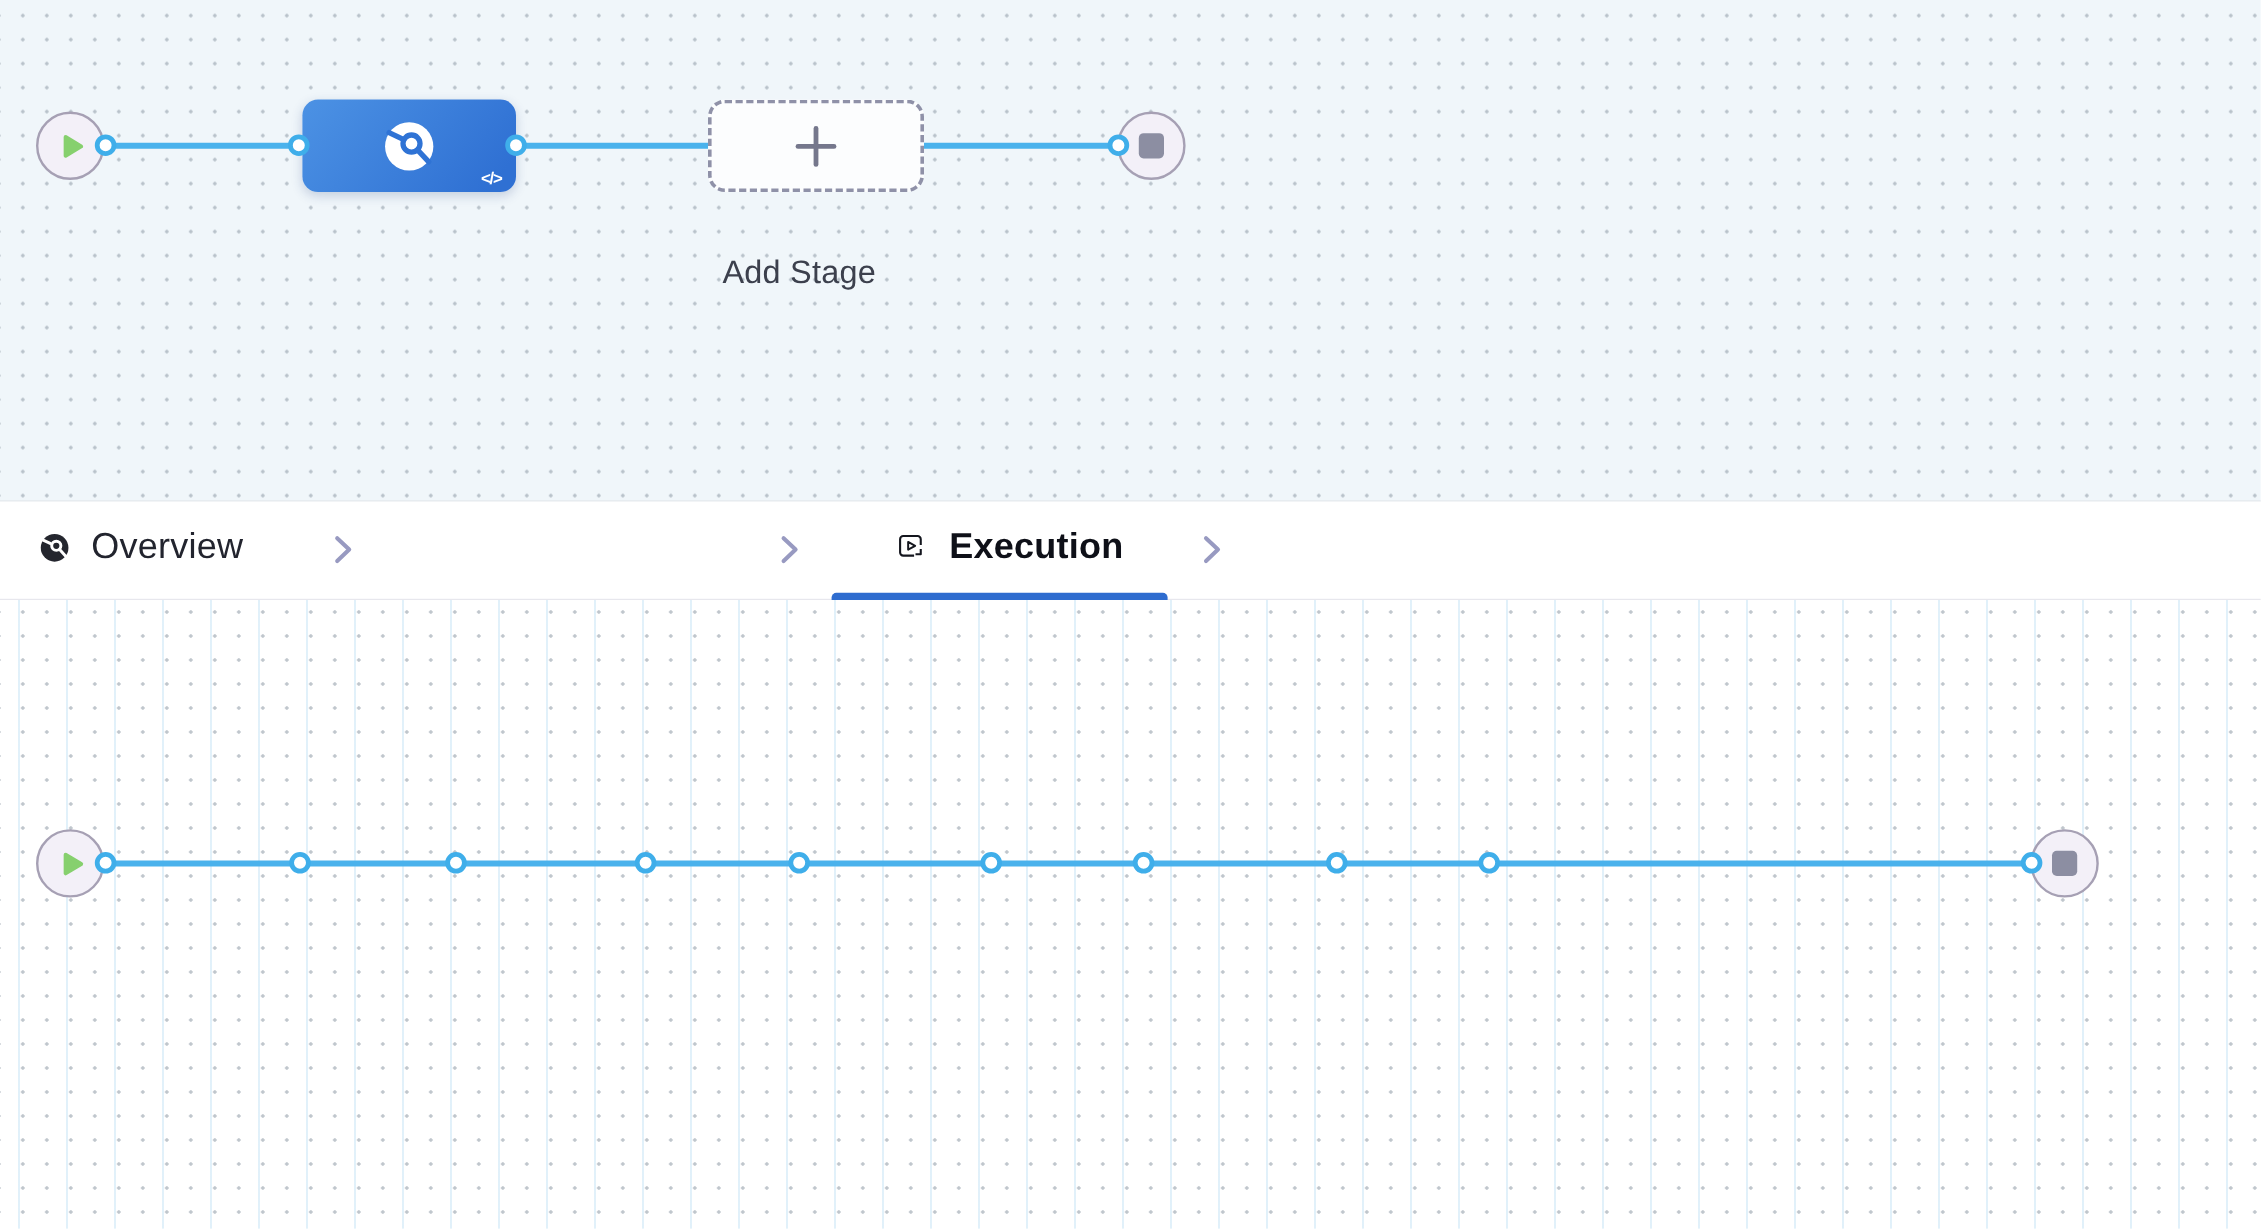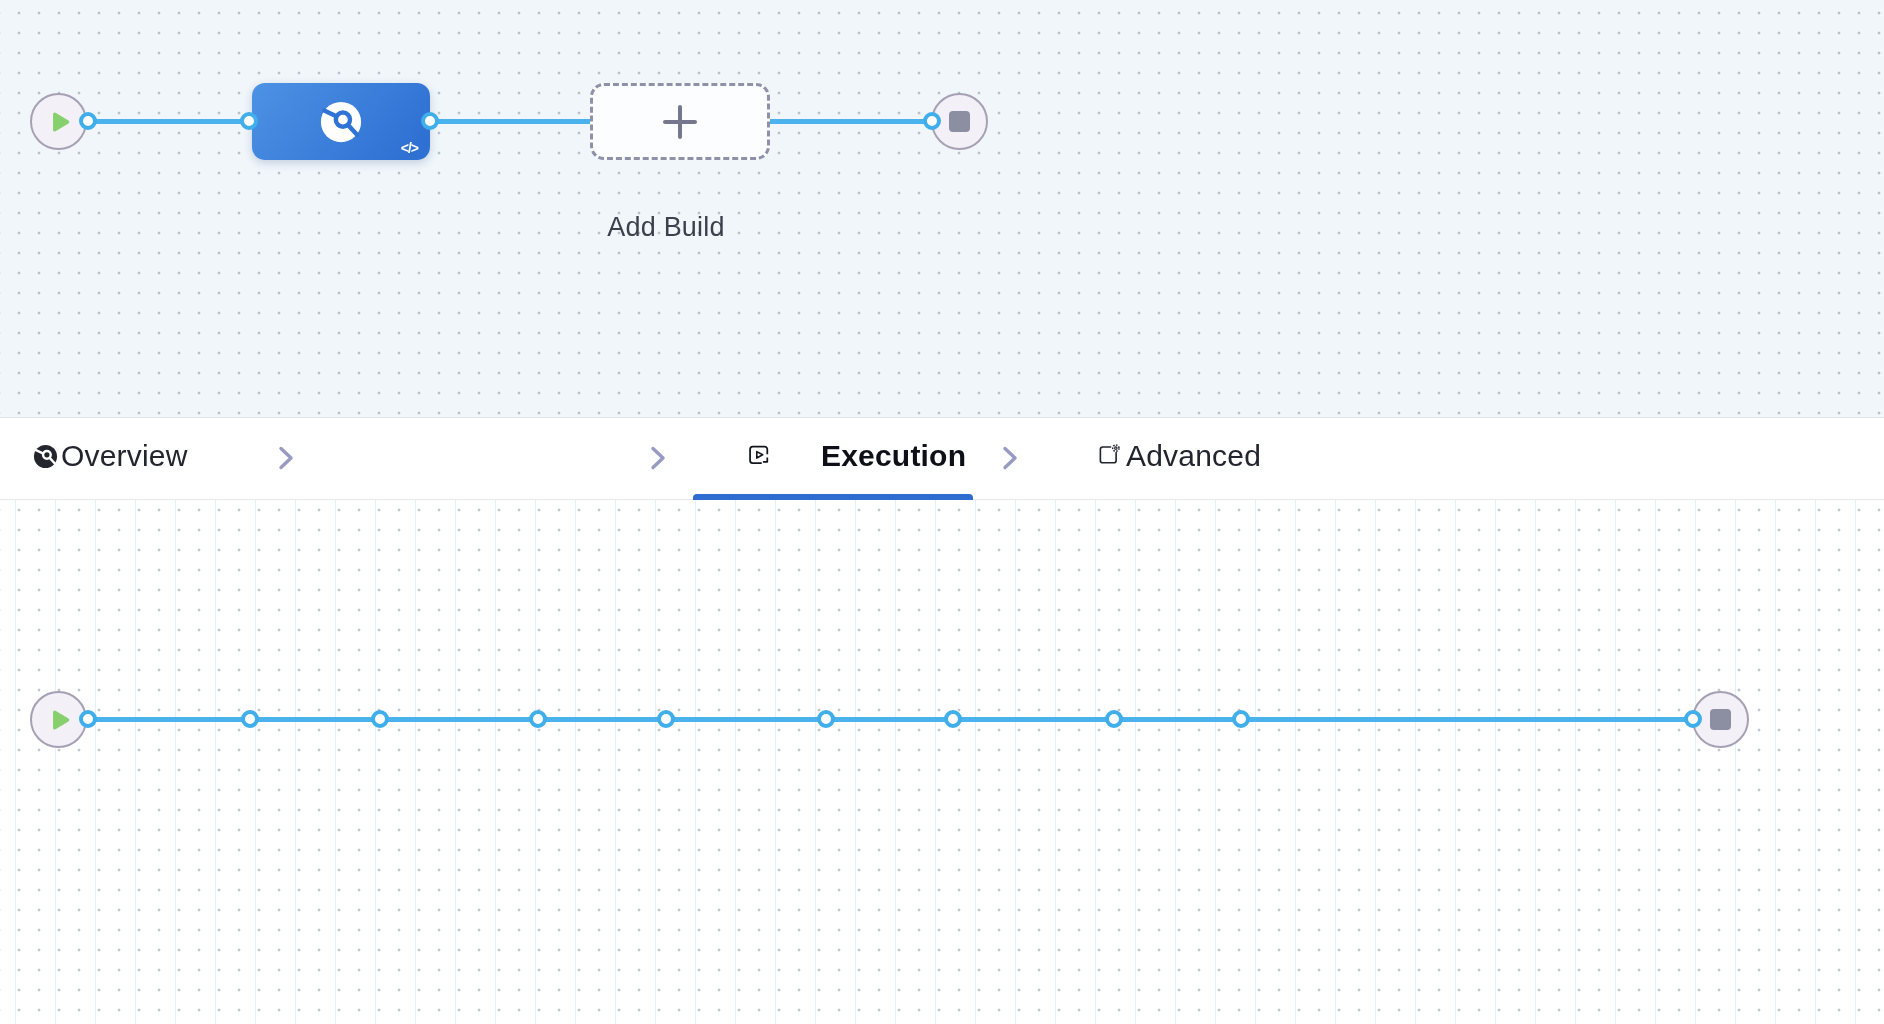--- a/index.html
+++ b/index.html
@@ -58,24 +58,24 @@
 
   
   .node-label { position:absolute; width:200px; text-align:center;
     font-size:27px; color:#3c404d; letter-spacing:.2px; z-index:2; white-space:pre-line;
     line-height:42px; }
   .stage-label { top:206px; }
 
   
   .tab-bar { position:absolute; left:0; top:418px; width:1884px; height:82px;
     background:#fff; border-bottom:1px solid #e7e7ed; z-index:5; }
-  .tab { position:absolute; top:0; height:76px; display:flex; align-items:center; gap:2px;
+  .tab { position:absolute; top:0; height:76px; display:flex; align-items:center; gap:17px;
     cursor:pointer; }
   .tab-label { font-size:30px; font-weight:500; color:#22242e; letter-spacing:.2px; }
-  .tab.active .tab-label { font-weight:700; color:#0e1018;margin-left:45px; }
+  .tab.active .tab-label { font-weight:700; color:#0e1018; }
   .tab-sep { position:absolute; top:26px; }
   .tab-underline { position:absolute; left:693px; top:76px; width:280px; height:6px;
     background:#2e6ccf; border-radius:4px 4px 0 0; }
 
   .icn { display:block; }
 </style>
 </head>
 <body>
 
 <div class="screen">
@@ -107,21 +107,21 @@
 
     <div class="endpoint" style="left:931px; top:93px;">
       <span class="stop-square"></span>
     </div>
 
     <div class="dot" style="left:79px;  top:112px;"></div>
     <div class="dot" style="left:240px; top:112px;"></div>
     <div class="dot" style="left:421px; top:112px;"></div>
     <div class="dot" style="left:923px; top:112px;"></div>
 
-    <div class="node-label stage-label" style="left:566px;">Add Build</div>
+    <div class="node-label stage-label" style="left:566px;">Add Stage</div>
   </section>
 
   <nav class="tab-bar">
 
     <div class="tab" style="left:32px;">
       <svg class="icn" width="27" height="27" viewBox="0 0 48 48">
         <circle cx="24" cy="24" r="20.5" fill="#24262e"></circle>
         <g stroke="#ffffff" stroke-width="4.4" fill="none" stroke-linecap="round">
           <circle cx="26.5" cy="21" r="6.8"></circle>
           <line x1="31.5" y1="26.5" x2="40.5" y2="36.5"></line>
@@ -148,30 +148,20 @@
         </g>
         <path d="M18.5 16.5 L28.5 22 L18.5 27.5 Z" fill="none" stroke="#14161e" stroke-width="2.8" stroke-linejoin="round"></path>
       </svg>
       <span class="tab-label">Execution</span>
     </div>
 
     <svg class="icn tab-sep" style="left:1000px;" width="20" height="28" viewBox="0 0 20 28">
       <path d="M5 4.5 L15 14 L5 23.5" stroke="#989ac1" stroke-width="3.4" fill="none" stroke-linecap="round" stroke-linejoin="round"></path>
     </svg>
 
-    <div class="tab" style="left:1096px;">
-      <svg class="icn" width="28" height="28" viewBox="0 0 48 48">
-        <g stroke="#23252e" fill="none">
-          <path d="M25 8.5 H 11.5 A4 4 0 0 0 7.5 12.5 V 31.5 A4 4 0 0 0 11.5 35.5 H 30.5 A4 4 0 0 0 34.5 31.5 V 18" stroke-width="2.8" stroke-linecap="round"></path>
-          <circle cx="34" cy="10.5" r="5.4" stroke-width="2.6" stroke-dasharray="2.7 2.3"></circle>
-          <circle cx="34" cy="10.5" r="2" stroke-width="2.2"></circle>
-        </g>
-      </svg>
-      <span class="tab-label">Advanced</span>
-    </div>
 
     <div class="tab-underline"></div>
   </nav>
 
   <section class="canvas canvas-steps">
     <div class="edge" style="left:88px; top:217px; width:1605px;"></div>
 
     <div class="endpoint" style="left:30px; top:191px;">
       <svg class="icn" width="26" height="26" viewBox="0 0 24 24">
         <path d="M8 4.8 L20 12 L8 19.2 Z" fill="#86d06e" stroke="#86d06e" stroke-width="3" stroke-linejoin="round"></path>

